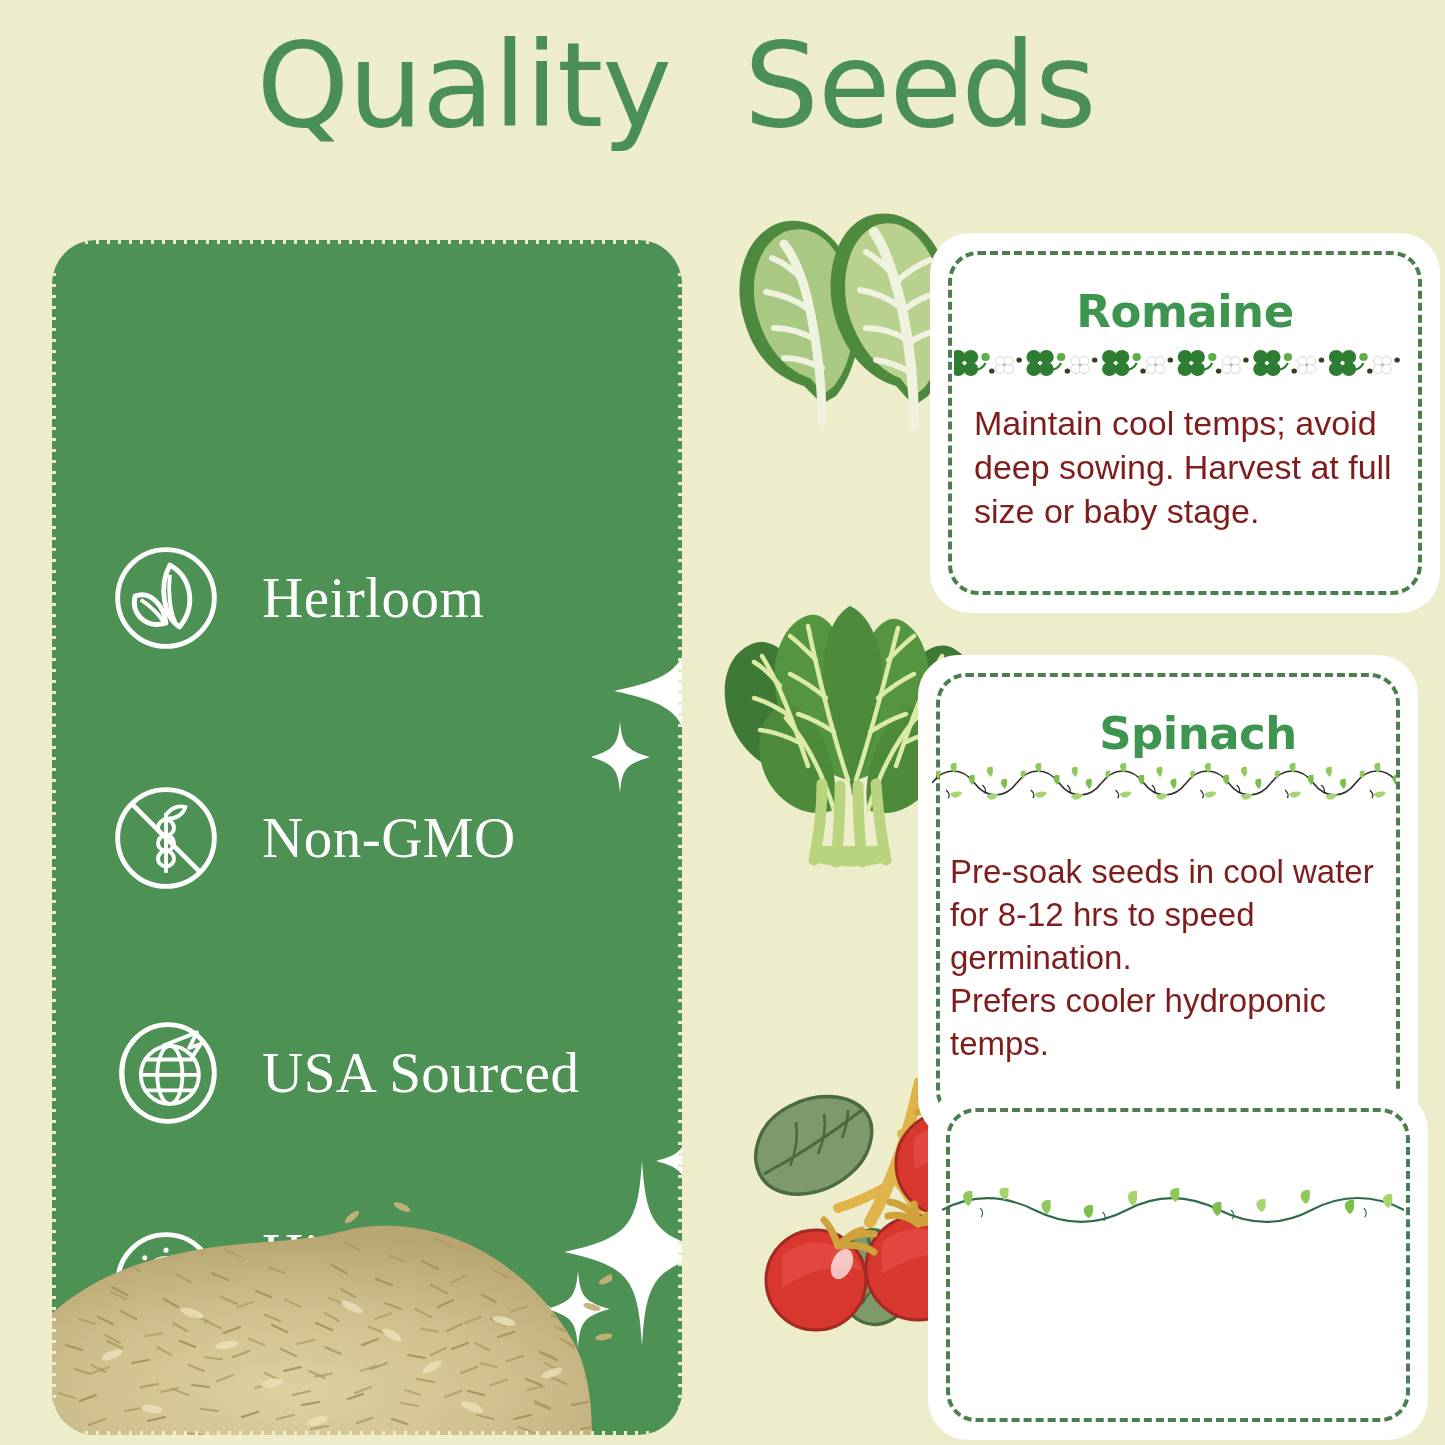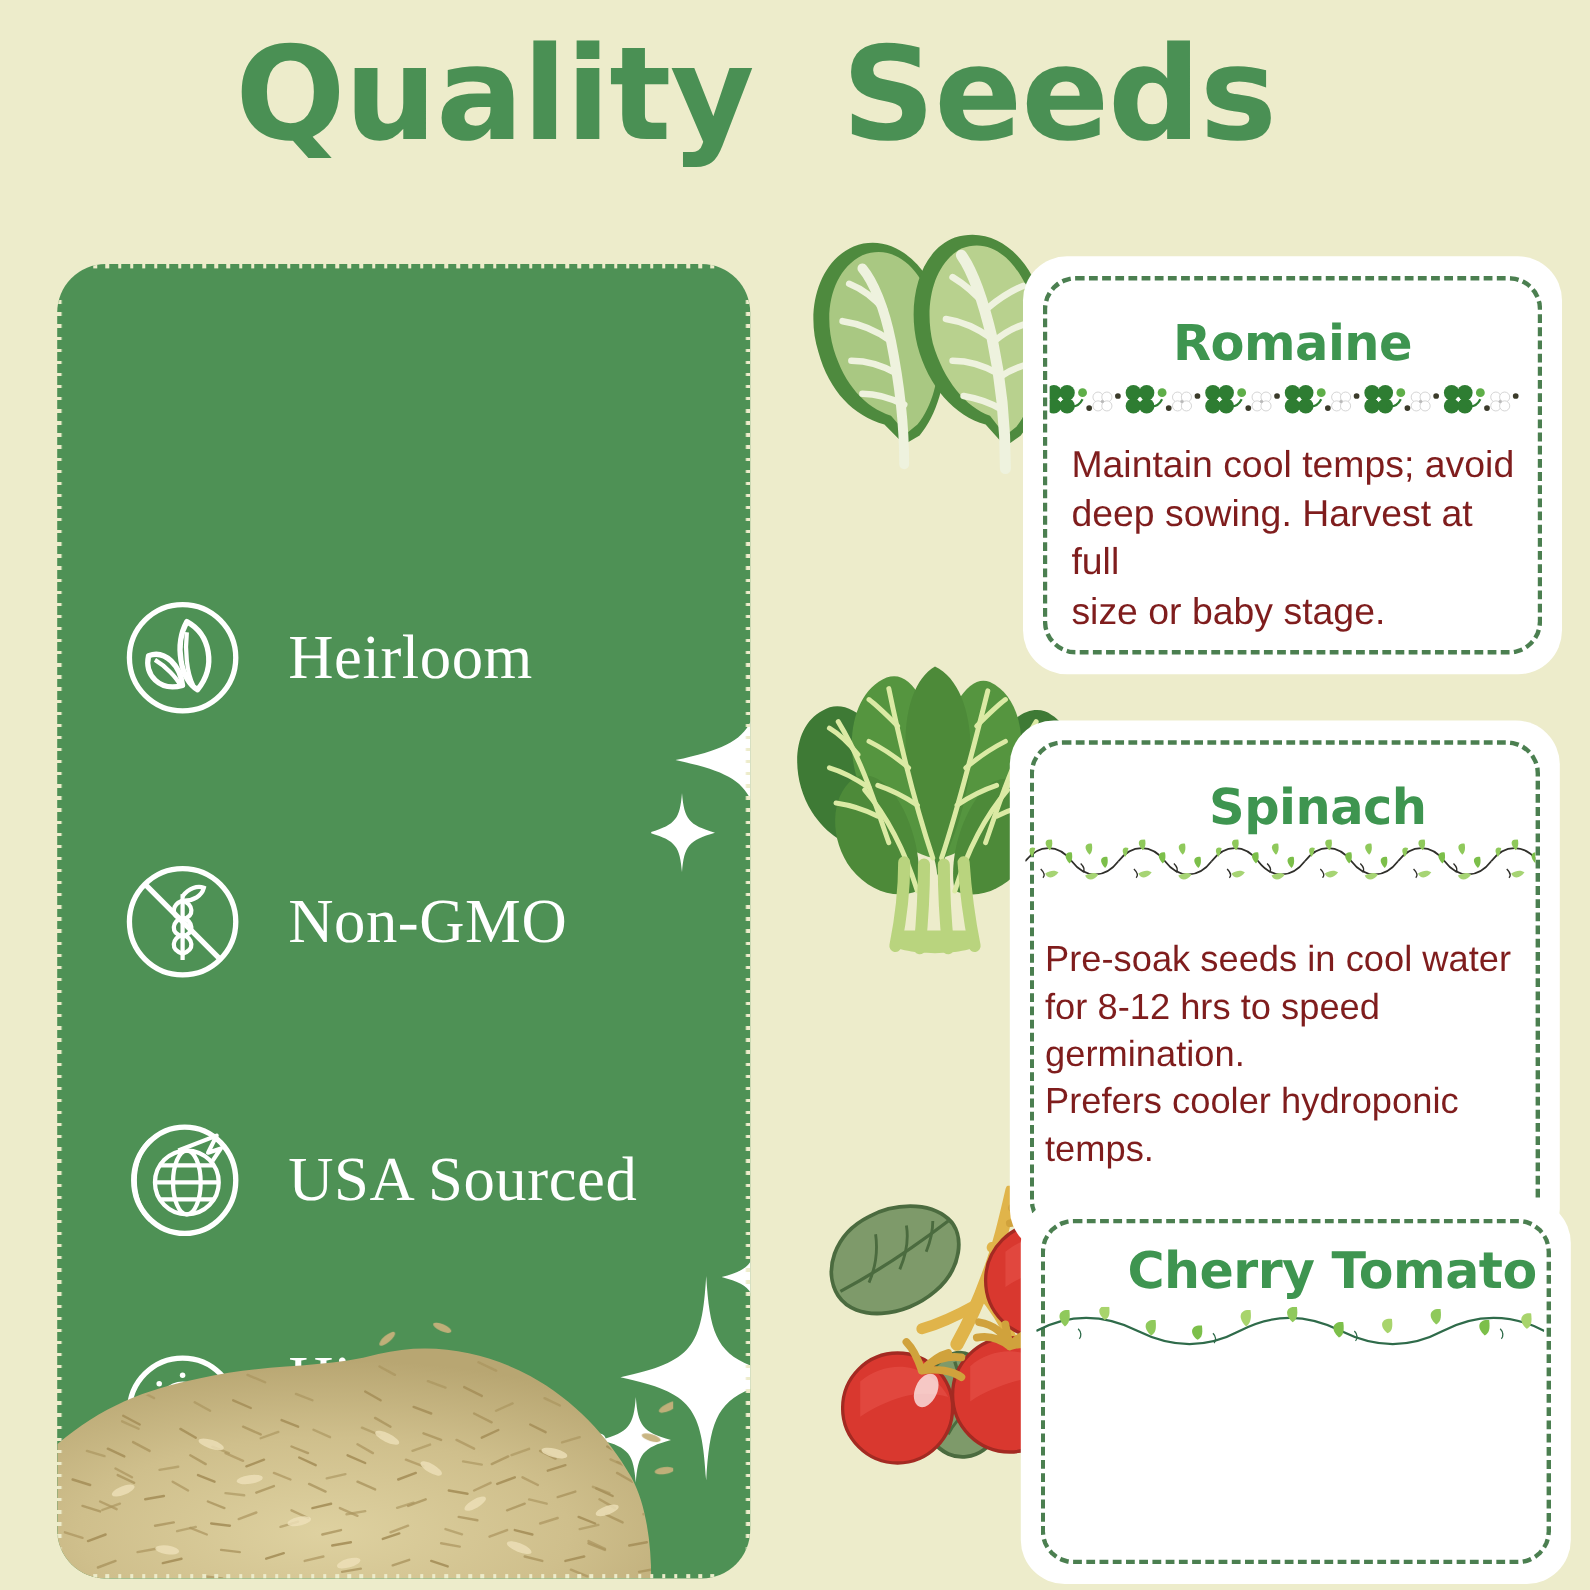--- a/index.html
+++ b/index.html
@@ -7,24 +7,24 @@
     width:1445px;height:1445px;
     background:#edeccb;
     font-family:"Liberation Sans", sans-serif;
     overflow:hidden;
     position:relative;
   }
 
   
   .page-title{
     position:absolute;
-    top:18px; left:11px; width:1352px;
+    top:18px; left:0; width:1352px;
     text-align:center;
     font-family:"DejaVu Sans", sans-serif;
-    font-weight:bold;
+    font-weight:normal;
     font-size:118px;
     letter-spacing:-1px;
     color:#4a9054;
     white-space:pre;
     line-height:1.15;
   }
 
   
   .feature-panel{
     position:absolute;
@@ -93,21 +93,21 @@
     background:#ffffff;
     border-radius:40px;
     box-shadow:0 0 0 0 rgba(0,0,0,0);
   }
   .card-inner{
     position:absolute;
     left:18px; top:18px; right:18px; bottom:18px;
     border:4px dashed #4b7f50;
     border-radius:30px;
   }
-  .card.romaine { left:930px; top:233px;  width:490px; height:380px; }
+  .card.romaine { left:930px; top:233px;  width:490px; height:380px;padding-left:20px; }
   .card.spinach { left:918px; top:655px;  width:500px; height:484px; }
   .card.tomato  { left:928px; top:1090px; width:500px; height:350px; }
 
   .card-title{
     position:absolute; left:0; right:0;
     text-align:center;
     font-family:"DejaVu Sans", sans-serif;
     font-weight:bold;
     font-size:45px;
     color:#3e9550;
@@ -475,21 +475,20 @@
         <use href="#ivy" x="420"></use>
     </svg>
   </div>
   <div class="card-body">Pre-soak seeds in cool water
 for 8-12 hrs to speed germination.
 Prefers cooler hydroponic temps.</div>
 </div>
 
 <div class="card tomato">
   <div class="card-inner"></div>
-  <div class="card-title">Cherry Tomato</div>
   <div class="divider">
     <svg width="100%" height="40" viewBox="0 0 460 40" preserveAspectRatio="none">
       <path d="M0 22 C30 6 60 6 92 22 C124 38 154 38 184 22 C214 6 244 6 276 22 C308 38 338 38 368 22 C398 6 430 6 460 22" fill="none" stroke="#2f6b4a" stroke-width="2"></path>
       <g>
         <path d="M26 18 C18 10 20 2 30 3 C31 11 30 15 26 18Z" fill="#8fc95b"></path>
         <path d="M62 12 C54 5 56 -2 66 -1 C67 7 66 10 62 12Z" fill="#a8d46c"></path>
         <path d="M104 26 C96 19 98 11 108 12 C109 20 108 24 104 26Z" fill="#8fc95b"></path>
         <path d="M146 30 C138 24 140 16 150 17 C151 25 150 28 146 30Z" fill="#7cbf4a"></path>
         <path d="M190 18 C182 10 184 2 194 3 C195 11 194 15 190 18Z" fill="#a8d46c"></path>
         <path d="M232 14 C224 7 226 -1 236 0 C237 8 236 12 232 14Z" fill="#8fc95b"></path>

